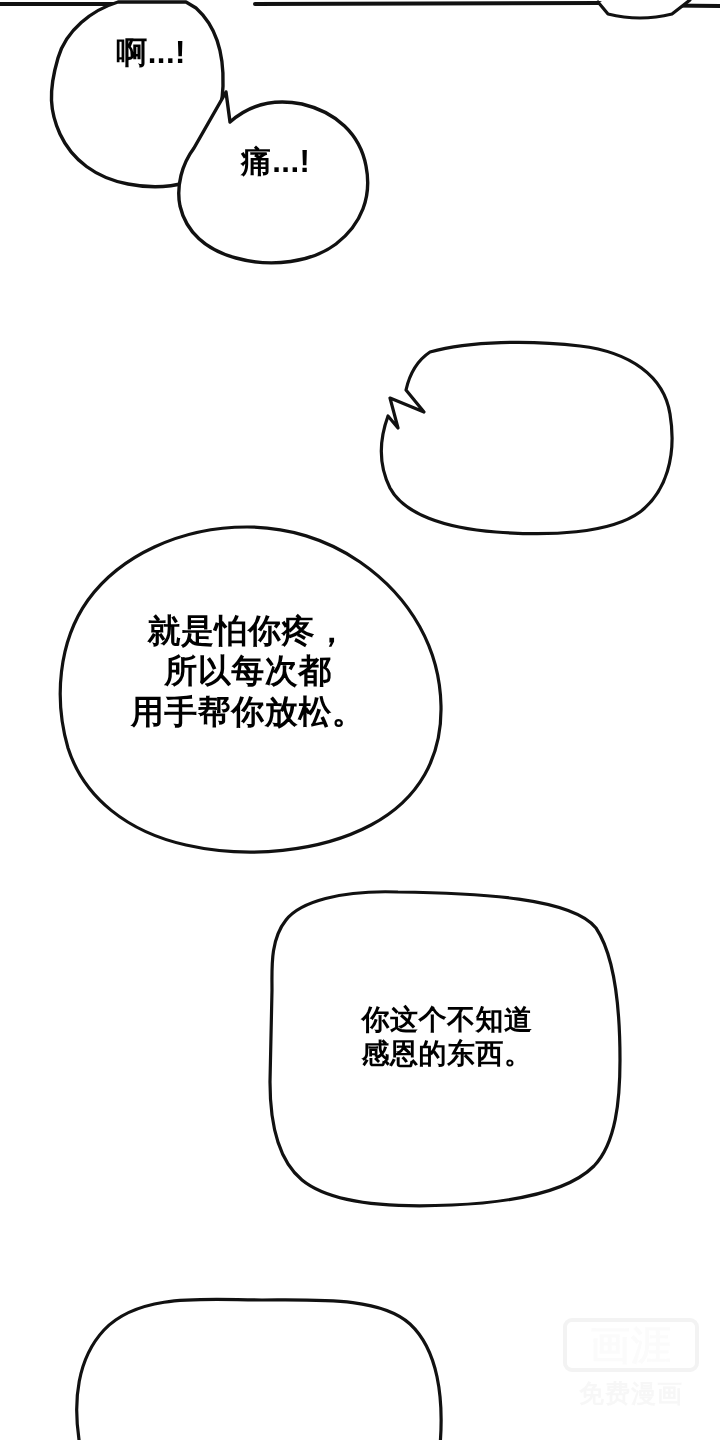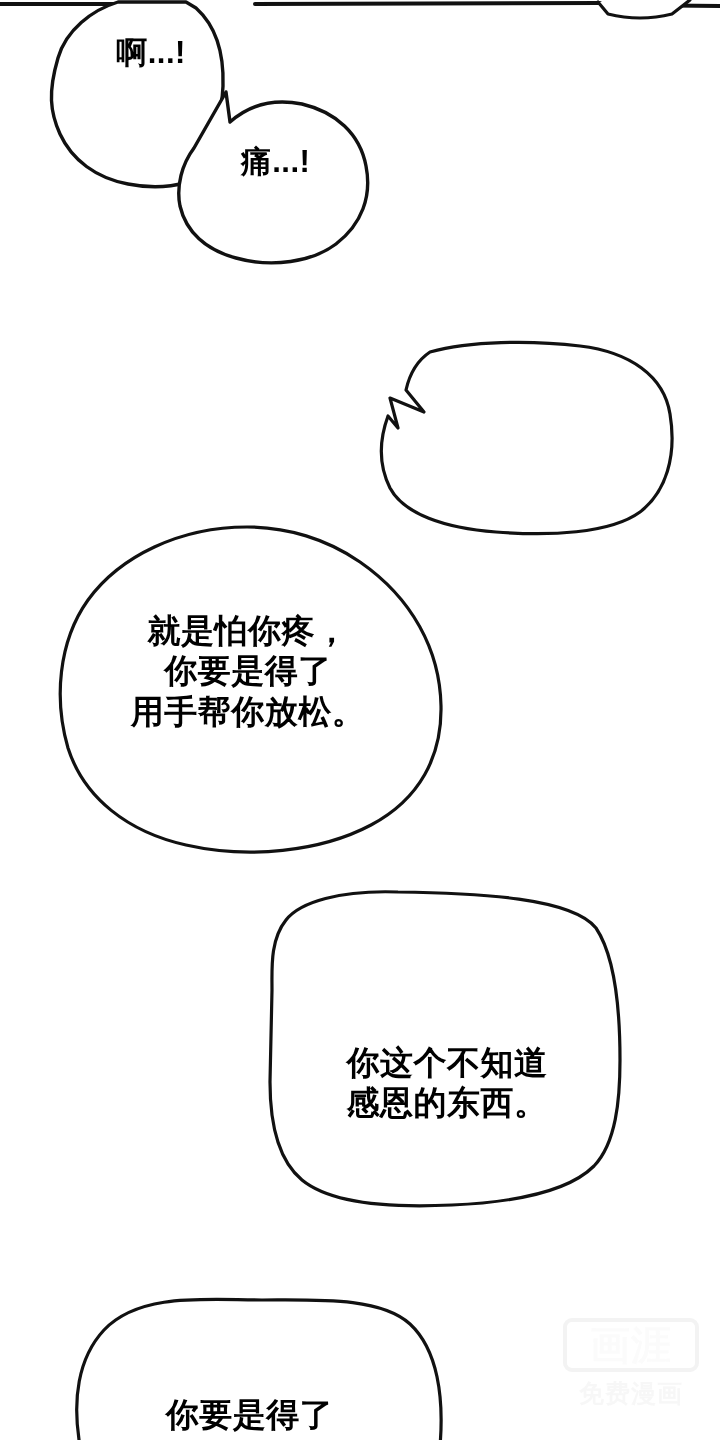--- a/index.html
+++ b/index.html
@@ -32,21 +32,21 @@
     line-height: 1.22;
     letter-spacing: 0.5px;
     white-space: pre;
     font-family: "Liberation Sans", "DejaVu Sans", sans-serif;
   }
   
   #txt-ah      { left: 56px;  top: 34px;   width: 190px; font-size: 31px; }
   #txt-pain    { left: 188px; top: 143px;  width: 175px; font-size: 31px; }
   #txt-ofcourse{ left: 400px; top: 423px;  width: 255px; font-size: 33px; }
   #txt-afraid  { left: 62px;  top: 611px;  width: 372px; font-size: 33px; }
-  #txt-ungrate { left: 278px; top: 1043px; width: 338px; font-size: 33px; }
+  #txt-ungrate { left: 278px; top: 1003px; width: 338px; font-size: 28px; }
   #txt-ifyou   { left: 72px;  top: 1395px; width: 355px; font-size: 33px; }
 
   
   #watermark {
     position: absolute;
     left: 563px;
     top: 1318px;
     width: 146px;
     height: 108px;
     opacity: 0.92;
@@ -149,26 +149,25 @@
              C 318 1300 380 1297 410 1324
              C 438 1350 444 1398 440 1446" fill="#ffffff" stroke="#111111" stroke-width="3.2" stroke-linejoin="round" stroke-linecap="round"></path>
   </svg>
 
   <div class="bubble-text" id="txt-ah">啊...!</div>
 
   <div class="bubble-text" id="txt-pain">痛...!</div>
 
 
   <div class="bubble-text" id="txt-afraid">就是怕你疼，
-你要是得了
+所以每次都
 用手帮你放松。</div>
 
   <div class="bubble-text" id="txt-ungrate">你这个不知道
 感恩的东西。</div>
 
-  <div class="bubble-text" id="txt-ifyou">你要是得了</div>
 
   <div id="watermark">
     <div id="wm-logo">画涯</div>
     <div id="wm-sub">免费漫画</div>
   </div>
 
 </div>
 
 </body></html>

